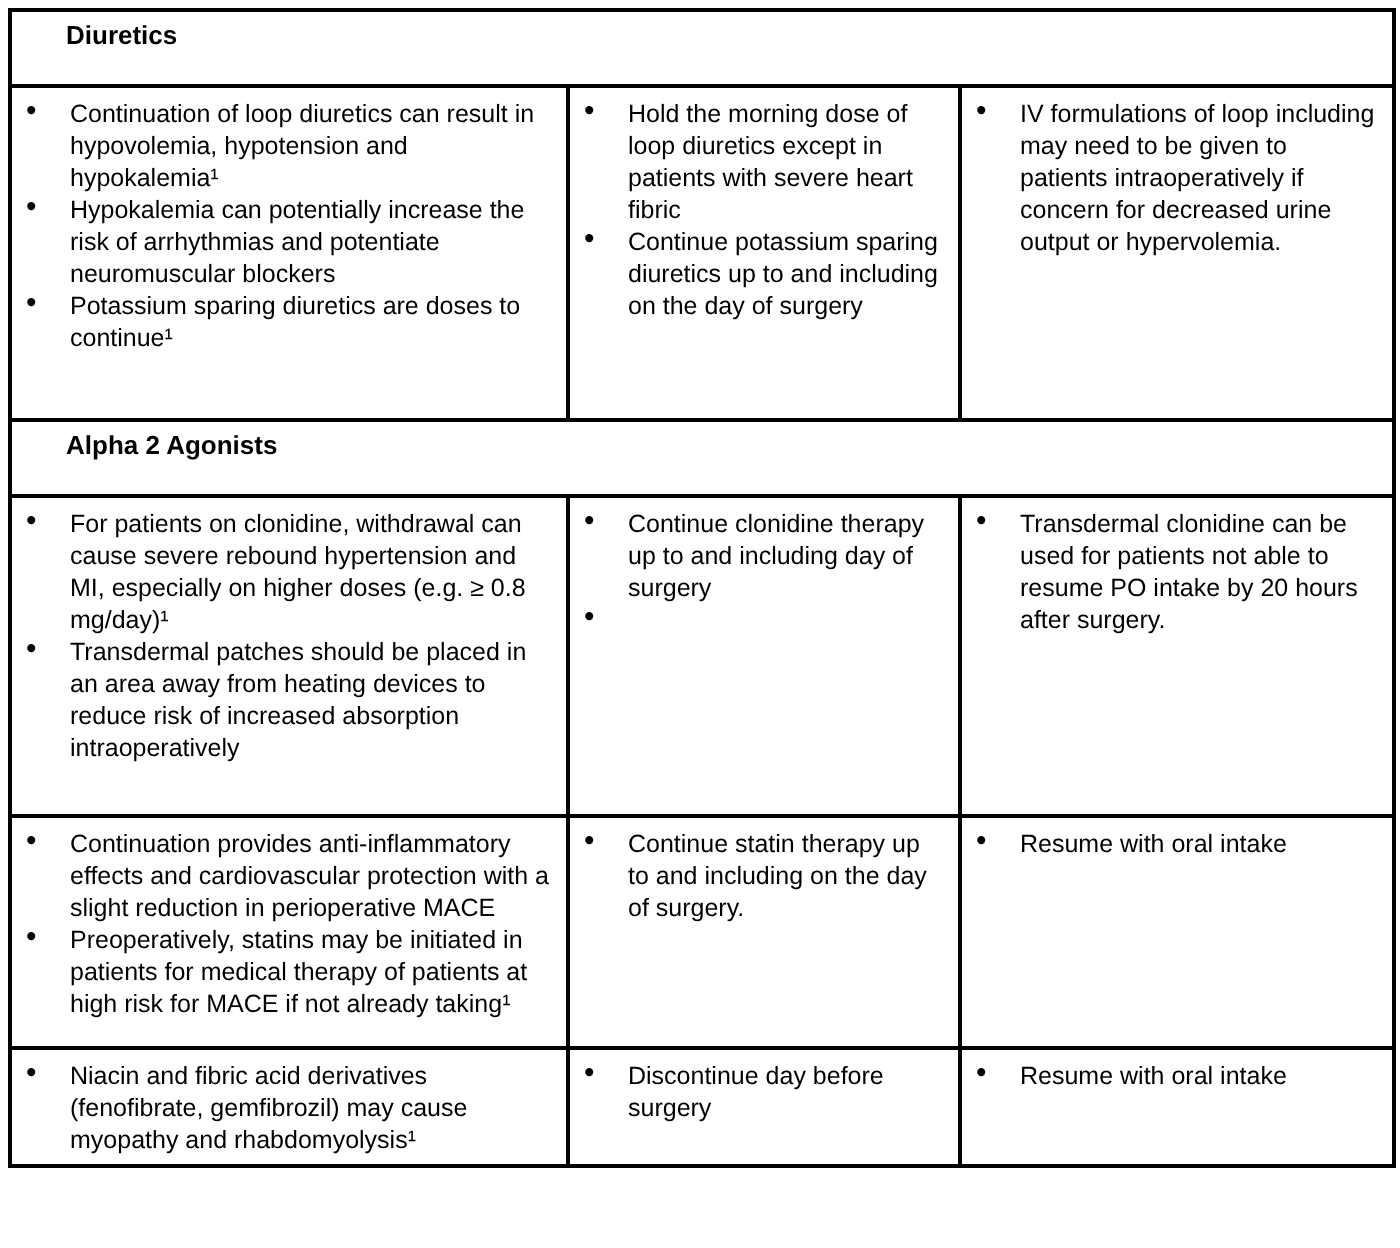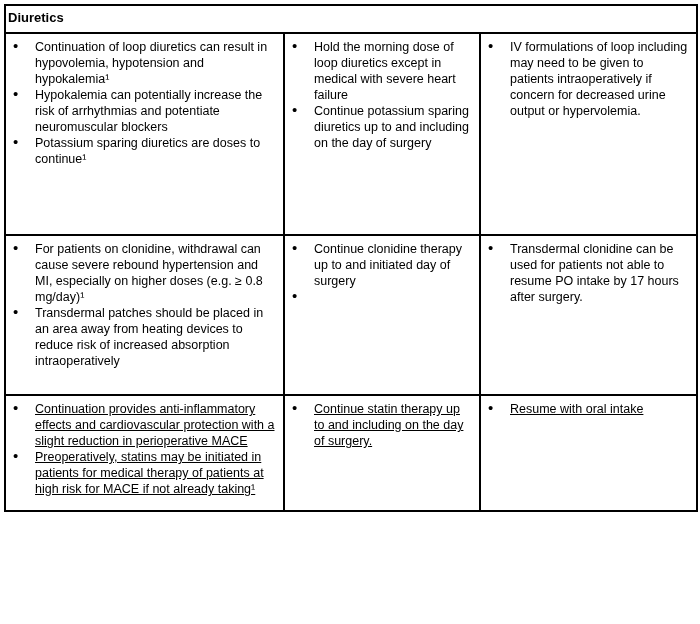--- a/index.html
+++ b/index.html
@@ -23,32 +23,32 @@
   }
   table.med-table td {
     border: 2px solid #000000;
     vertical-align: top;
     box-sizing: border-box;
   }
   td.section-header {
     font-weight: bold;
     font-size: 13px;
     line-height: 16px;
-    padding: 4px 8px 3px 2px;
-    height: 28px;
+    padding: 4px 8px 3px 27px;
+    height: 38px;
     margin-top: 23px;
   }
   td.content-cell {
     font-size: 12.5px;
     line-height: 16px;
     padding: 5px 6px 4px 0;
   }
-  tr.row-diuretics   { height: 202px; margin-top: 44px; }
+  tr.row-diuretics   { height: 167px; margin-top: 44px; }
   tr.row-alpha       { height: 160px; }
-  tr.row-statins     { height: 116px; text-decoration: underline; }
+  tr.row-statins     { height: 116px; }
   tr.row-nonstatin   { height: 58px; }
   ul.bullets {
     margin: 0;
     padding: 0;
     list-style: none;
   }
   ul.bullets li {
     position: relative;
     padding-left: 29px;
     min-height: 16px;
@@ -79,47 +79,50 @@
     <tr class="row-diuretics">
       <td class="content-cell">
         <ul class="bullets">
           <li>Continuation of loop diuretics can result in hypovolemia, hypotension and hypokalemia¹</li>
           <li>Hypokalemia can potentially increase the risk of arrhythmias and potentiate neuromuscular blockers</li>
           <li>Potassium sparing diuretics are doses to continue¹</li>
         </ul>
       </td>
       <td class="content-cell">
         <ul class="bullets">
-          <li>Hold the morning dose of loop diuretics except in medical with severe heart failure</li>
+          <li>Hold the morning dose of loop diuretics except in patients with severe heart fibric</li>
           <li>Continue potassium sparing diuretics up to and including on the day of surgery</li>
         </ul>
       </td>
       <td class="content-cell">
         <ul class="bullets">
           <li>IV formulations of loop including may need to be given to patients intraoperatively if concern for decreased urine output or hypervolemia.</li>
         </ul>
       </td>
     </tr>
 
+    <tr>
+      <td class="section-header" colspan="3">Alpha 2 Agonists</td>
+    </tr>
     <tr class="row-alpha">
       <td class="content-cell">
         <ul class="bullets">
           <li>For patients on clonidine, withdrawal can cause severe rebound hypertension and MI, especially on higher doses (e.g. ≥ 0.8 mg/day)¹</li>
           <li>Transdermal patches should be placed in an area away from heating devices to reduce risk of increased absorption intraoperatively</li>
         </ul>
       </td>
       <td class="content-cell">
         <ul class="bullets">
-          <li>Continue clonidine therapy up to and initiated day of surgery</li>
+          <li>Continue clonidine therapy up to and including day of surgery</li>
           <li></li>
         </ul>
       </td>
       <td class="content-cell">
         <ul class="bullets">
-          <li>Transdermal clonidine can be used for patients not able to resume PO intake by 17 hours after surgery.</li>
+          <li>Transdermal clonidine can be used for patients not able to resume PO intake by 20 hours after surgery.</li>
         </ul>
       </td>
     </tr>
 
     <tr class="row-statins">
       <td class="content-cell">
         <ul class="bullets">
           <li>Continuation provides anti-inflammatory effects and cardiovascular protection with a slight reduction in perioperative MACE</li>
           <li>Preoperatively, statins may be initiated in patients for medical therapy of patients at high risk for MACE if not already taking¹</li>
         </ul>
@@ -129,15 +132,32 @@
           <li>Continue statin therapy up to and including on the day of surgery.</li>
         </ul>
       </td>
       <td class="content-cell">
         <ul class="bullets">
           <li>Resume with oral intake</li>
         </ul>
       </td>
     </tr>
 
+    <tr class="row-nonstatin">
+      <td class="content-cell">
+        <ul class="bullets">
+          <li>Niacin and fibric acid derivatives (fenofibrate, gemfibrozil) may cause myopathy and rhabdomyolysis¹</li>
+        </ul>
+      </td>
+      <td class="content-cell">
+        <ul class="bullets">
+          <li>Discontinue day before surgery</li>
+        </ul>
+      </td>
+      <td class="content-cell">
+        <ul class="bullets">
+          <li>Resume with oral intake</li>
+        </ul>
+      </td>
+    </tr>
   </tbody>
     </table>
 </div>
 
 </body></html>

